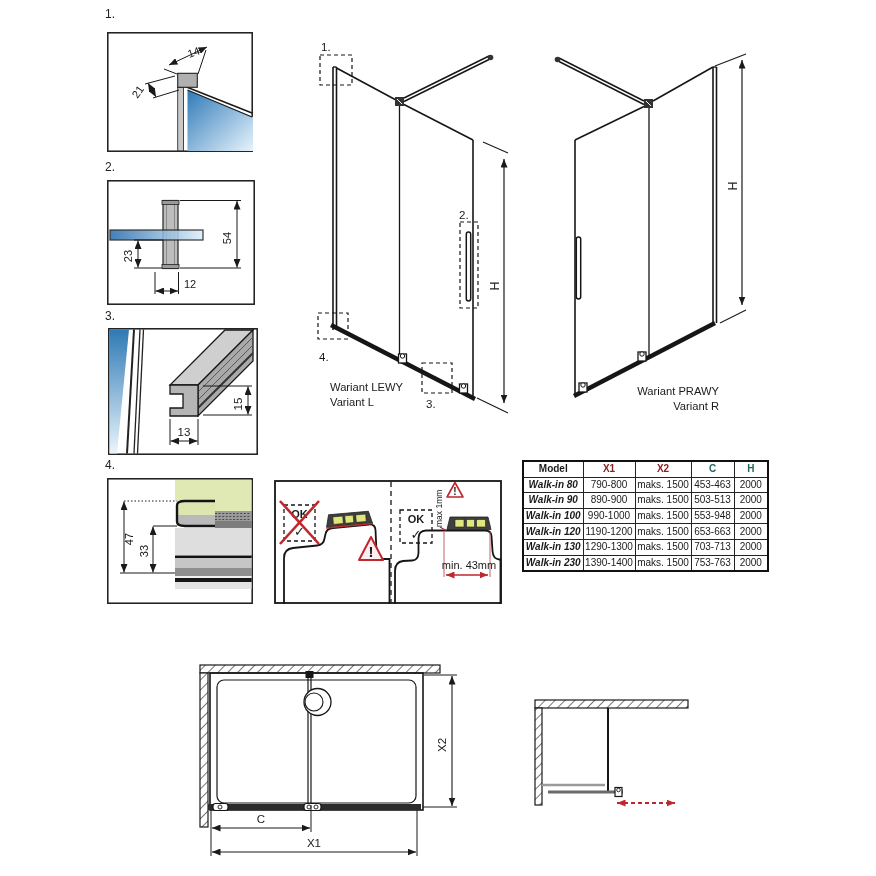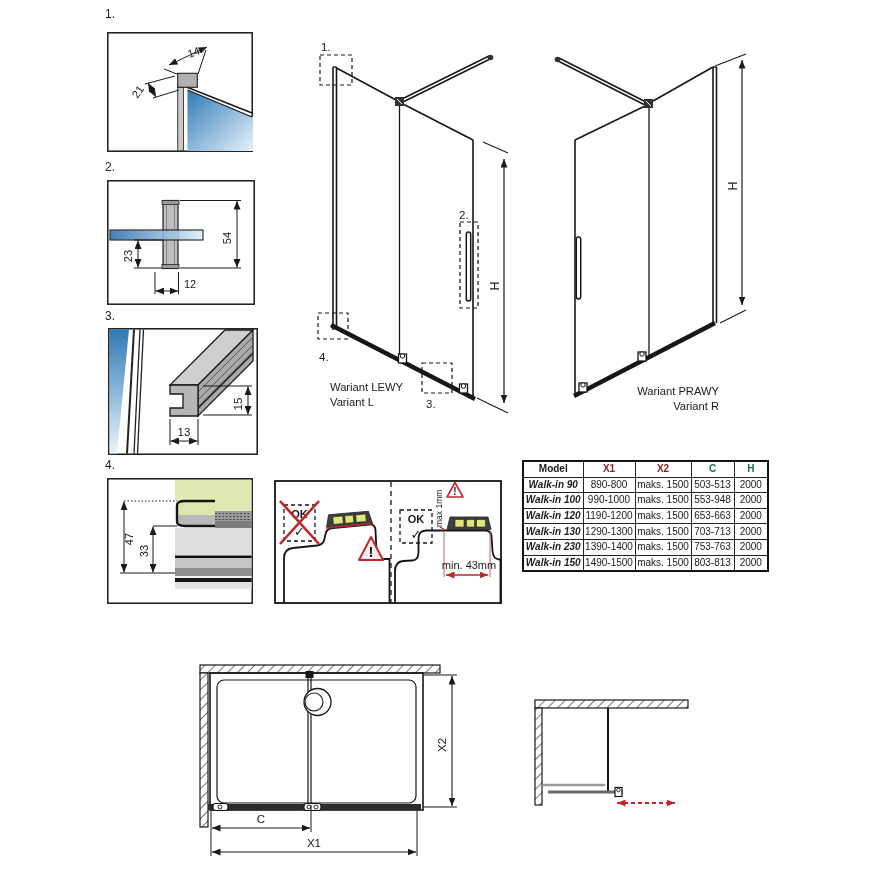--- a/index.html
+++ b/index.html
@@ -331,22 +331,29 @@
         </colgroup>
       <tbody>
           <tr>
         <th class="h-model">Model</th>
         <th class="h-red">X1</th>
         <th class="h-red">X2</th>
         <th class="h-teal">C</th>
         <th class="h-teal">H</th>
       </tr>
       <tr>
+            <td class="model">Walk-in 80</td>
+            <td class="val">790-800</td>
+            <td class="val">maks. 1500</td>
+            <td class="val">453-463</td>
+            <td class="val">2000</td>
+          </tr>
+      <tr>
             <td class="model">Walk-in 90</td>
-            <td class="val">890-800</td>
+            <td class="val">890-900</td>
             <td class="val">maks. 1500</td>
             <td class="val">503-513</td>
             <td class="val">2000</td>
           </tr>
       <tr>
             <td class="model">Walk-in 100</td>
             <td class="val">990-1000</td>
             <td class="val">maks. 1500</td>
             <td class="val">553-948</td>
             <td class="val">2000</td>
@@ -363,27 +370,20 @@
             <td class="val">1290-1300</td>
             <td class="val">maks. 1500</td>
             <td class="val">703-713</td>
             <td class="val">2000</td>
           </tr>
       <tr>
             <td class="model">Walk-in 230</td>
             <td class="val">1390-1400</td>
             <td class="val">maks. 1500</td>
             <td class="val">753-763</td>
-            <td class="val">2000</td>
-          </tr>
-      <tr>
-            <td class="model">Walk-in 150</td>
-            <td class="val">1490-1500</td>
-            <td class="val">maks. 1500</td>
-            <td class="val">803-813</td>
             <td class="val">2000</td>
           </tr>
     </tbody>
       </table>
   </div>
 
   <svg class="abs" style="left:195px;top:655px" width="270" height="215">
     <defs>
       <pattern id="hp1" width="7" height="8" patternUnits="userSpaceOnUse" patternTransform="rotate(45)">
         <rect width="7" height="8" fill="#fff"></rect>

